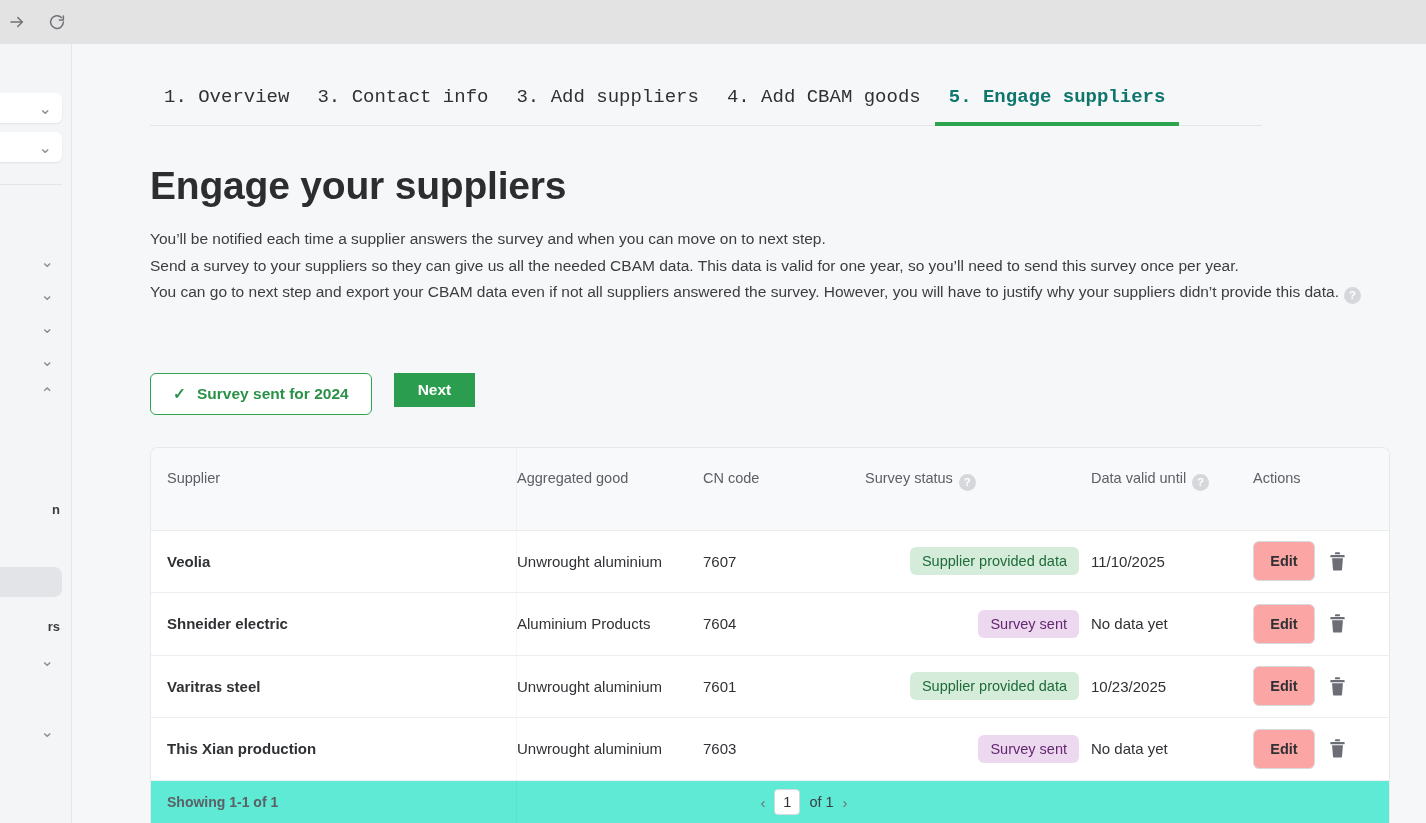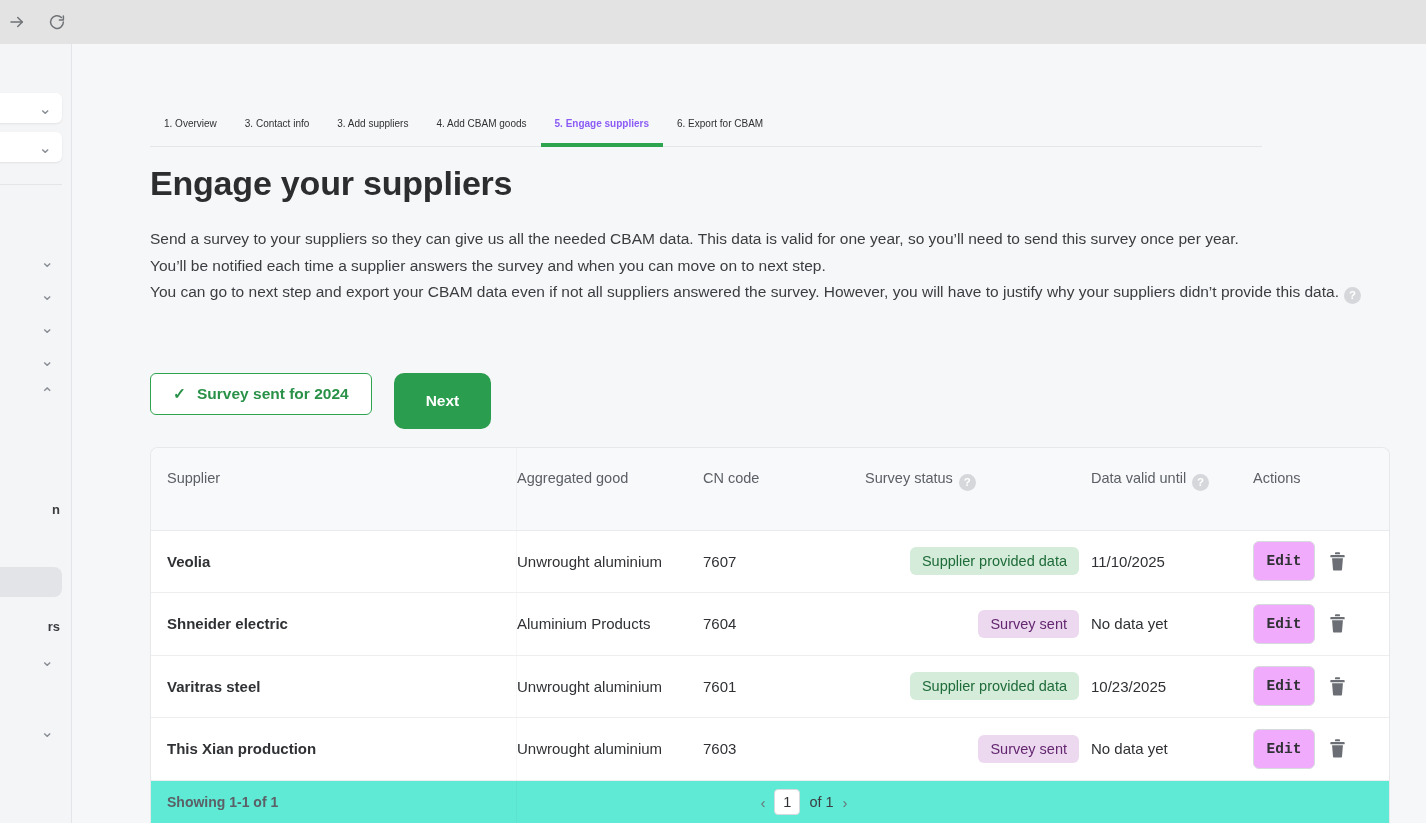--- a/index.html
+++ b/index.html
@@ -65,32 +65,33 @@
   }
 
   
   .tabs {
     position: absolute; top: 42px; left: 78px;
     width: 1112px;
     border-bottom: 1px solid #e4e6e9;
     display: flex; align-items: flex-end; gap: 0;
   }
   .tab {
-    font-size: 10px; color: #2f3134;
+    font-size: 19px; color: #2f3134;
     padding: 0 14px 14px 14px;
     white-space: nowrap; cursor: pointer;
     border-bottom: 4px solid transparent;
     margin-bottom: -1px;
-  }
-  .tab.active { font-weight: 700; color: #8b5cf6; border-bottom-color: #2ea44f; margin-top: 32px; }
+    font-family: Liberation Mono, monospace;
+  }
+  .tab.active { font-weight: 700; color: #0f766e; border-bottom-color: #2ea44f; }
 
   
   .page-title {
     position: absolute; top: 120px; left: 78px;
-    font-size: 34px; font-weight: 700; color: #2b2d2f; letter-spacing: -.2px;
+    font-size: 39px; font-weight: 700; color: #2b2d2f; letter-spacing: -.2px;
   }
   .copy {
     position: absolute; top: 182px; left: 78px; width: 1226px;
     font-size: 15.5px; line-height: 26.5px; color: #3b3d40;
   }
   .copy p { margin: 0; }
   .help-dot {
     display: inline-flex; align-items: center; justify-content: center;
     width: 17px; height: 17px; border-radius: 50%;
     background: #d5d7da; color: #ffffff;
@@ -101,22 +102,22 @@
 
   
   .actions-row { position: absolute; top: 329px; left: 78px; display: flex; gap: 22px; }
   .btn-sent {
     height: 42px; padding: 0 22px;
     background: #ffffff; border: 1px solid #2ea44f; border-radius: 6px;
     color: #2a9148; font-size: 15.5px; font-weight: 700;
     display: flex; align-items: center; gap: 11px; cursor: pointer;
   }
   .btn-next {
-    height: 56px; padding: 0 32px;
-    background: #2a9d4e; border: none; border-radius: 10px;
+    height: 34px; padding: 0 24px;
+    background: #2a9d4e; border: none; border-radius: 0;
     color: #ffffff; font-size: 15.5px; font-weight: 700;
     display: flex; align-items: center; justify-content: center; cursor: pointer;
   }
 
   
   .table-card {
     position: absolute; top: 403px; left: 78px;
     width: 1240px; height: 376px;
     background: #ffffff;
     border: 1px solid #e6e8ea;
@@ -155,23 +156,23 @@
     display: inline-block; padding: 6px 12px; border-radius: 6px;
     font-size: 14.5px; font-weight: 400; white-space: nowrap;
   }
   .badge.green  { background: #d4ecd9; color: #1f6b39; }
   .badge.purple { background: #ecd9f0; color: #63266f; }
   .status-cell { display: flex; justify-content: flex-end; padding-right: 12px; }
 
   .act-cell { display: flex; align-items: center; gap: 14px; }
   .btn-edit {
     width: 62px; height: 40px;
-    background: #f0abfc; border: 1px solid #d7dadd; border-radius: 6px;
+    background: #fca5a5; border: 1px solid #d7dadd; border-radius: 6px;
     font-size: 14.5px; font-weight: 700; color: #2f3134; cursor: pointer;
-    font-family: Liberation Mono, monospace;
+    font-family: Liberation Sans, sans-serif;
   }
   .btn-trash { background: none; border: none; cursor: pointer; padding: 0; display: flex; }
 
   
   .tfoot-row { background: #5eead4; }
   .tfoot-row td { border-bottom: none; height: 44px; }
   .showing { font-size: 14px; color: #5c6066; padding-left: 16px !important; }
   .pager { display: flex; align-items: center; justify-content: center; gap: 9px; font-size: 14.5px; color: #3b3d40; }
   .pg-arrow { color: #6b6f75; cursor: pointer; font-size: 15px; line-height: 1; }
   .pg-box {
@@ -239,28 +240,27 @@
   </div>
 
   <div class="content">
 
     <div class="tabs">
       <div class="tab">1. Overview</div>
       <div class="tab">3. Contact info</div>
       <div class="tab">3. Add suppliers</div>
       <div class="tab">4. Add CBAM goods</div>
       <div class="tab active">5. Engage suppliers</div>
-      <div class="tab">6. Export for CBAM</div>
     </div>
 
     <h1 class="page-title">Engage your suppliers</h1>
 
     <div class="copy">
+      <p>You’ll be notified each time a supplier answers the survey and when you can move on to next step.</p>
       <p>Send a survey to your suppliers so they can give us all the needed CBAM data. This data is valid for one year, so you’ll need to send this survey once per year.</p>
-      <p>You’ll be notified each time a supplier answers the survey and when you can move on to next step.</p>
       <p><span>You can go to next step and export your CBAM data even if not all suppliers answered the survey. However, you will have to justify why your suppliers didn’t provide this data.</span><span class="help-dot">?</span></p>
     </div>
 
     <div class="actions-row">
       <button class="btn-sent">
         <span>✓</span>
         <span>Survey sent for 2024</span>
       </button>
       <button class="btn-next">Next</button>
     </div>

